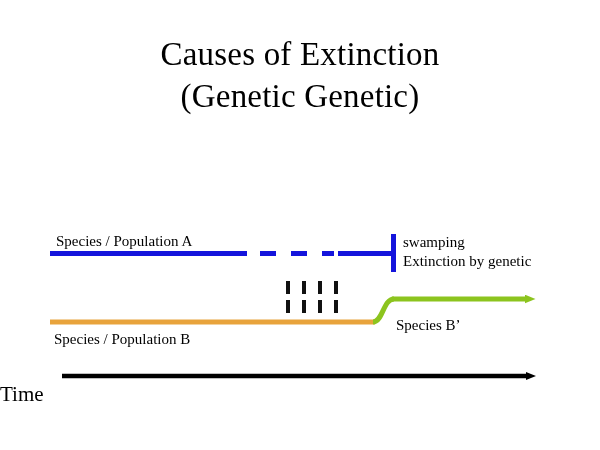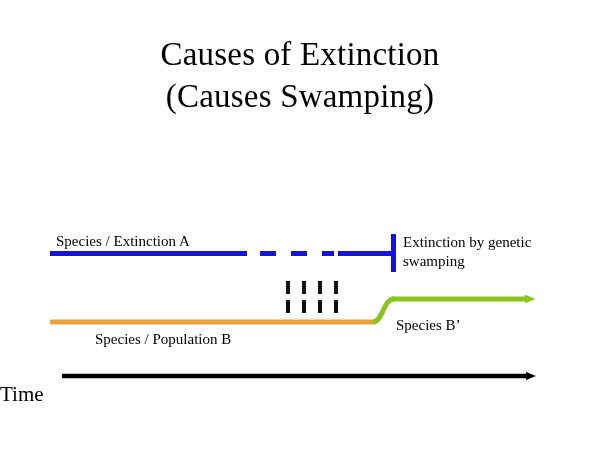--- a/index.html
+++ b/index.html
@@ -46,21 +46,21 @@
   
   .dlabel {
     position: absolute;
     font-family: "Liberation Serif", "DejaVu Serif", serif;
     font-size: 15px;
     color: #000000;
     white-space: nowrap;
     line-height: 1.27;
   }
   #label-species-a { left: 56px;  top: 232px; }
-  #label-species-b { left: 54px;  top: 330px; margin-left: 41px; }
+  #label-species-b { left: 54px;  top: 330px; }
   #label-hybridization { left: 152px; top: 284px; }
   #label-extinction {
     left: 403px;
     top: 233px;
     white-space: normal;
     width: 180px;
   }
   #label-species-bprime { left: 396px; top: 316px; }
   #label-time {
     left: 0;
@@ -70,21 +70,21 @@
     font-size: 21px;
   }
 </style>
 </head>
 <body>
 
 <div id="slide">
 
   <div id="title-block">
     <div class="title-line">Causes of Extinction</div>
-    <div class="title-line">(Causes Swamping)</div>
+    <div class="title-line">(Genetic Genetic)</div>
   </div>
 
   <svg id="diagram" viewBox="0 0 600 450">
     <defs>
       <marker id="arrow-black" markerWidth="10" markerHeight="10" refX="1" refY="4" orient="auto" markerUnits="userSpaceOnUse">
         <path d="M0,0 L10,4 L0,8 z" fill="#000000"></path>
       </marker>
       <marker id="arrow-green" markerWidth="11" markerHeight="11" refX="0.5" refY="4.5" orient="auto" markerUnits="userSpaceOnUse">
         <path d="M0,0 L11,4.5 L0,9 z" fill="#8CC41E"></path>
       </marker>
@@ -114,27 +114,27 @@
       <line x1="320" y1="281" x2="320" y2="294"></line>
       <line x1="320" y1="300" x2="320" y2="313"></line>
 
       <line x1="336" y1="281" x2="336" y2="294"></line>
       <line x1="336" y1="300" x2="336" y2="313"></line>
     </g>
 
     <line x1="62" y1="376" x2="527" y2="376" stroke="#000000" stroke-width="4.5" marker-end="url(#arrow-black)"></line>
   </svg>
 
-  <div class="dlabel" id="label-species-a">Species / Extinction A</div>
+  <div class="dlabel" id="label-species-a">Species / Population A</div>
 
   <div class="dlabel" id="label-species-b">Species / Population B</div>
 
 
   <div class="dlabel" id="label-extinction">
+    <div>swamping</div>
     <div>Extinction by genetic</div>
-    <div>swamping</div>
   </div>
 
   <div class="dlabel" id="label-species-bprime">Species B’</div>
 
   <div class="dlabel" id="label-time">Time</div>
 
 </div>
 
 </body></html>

